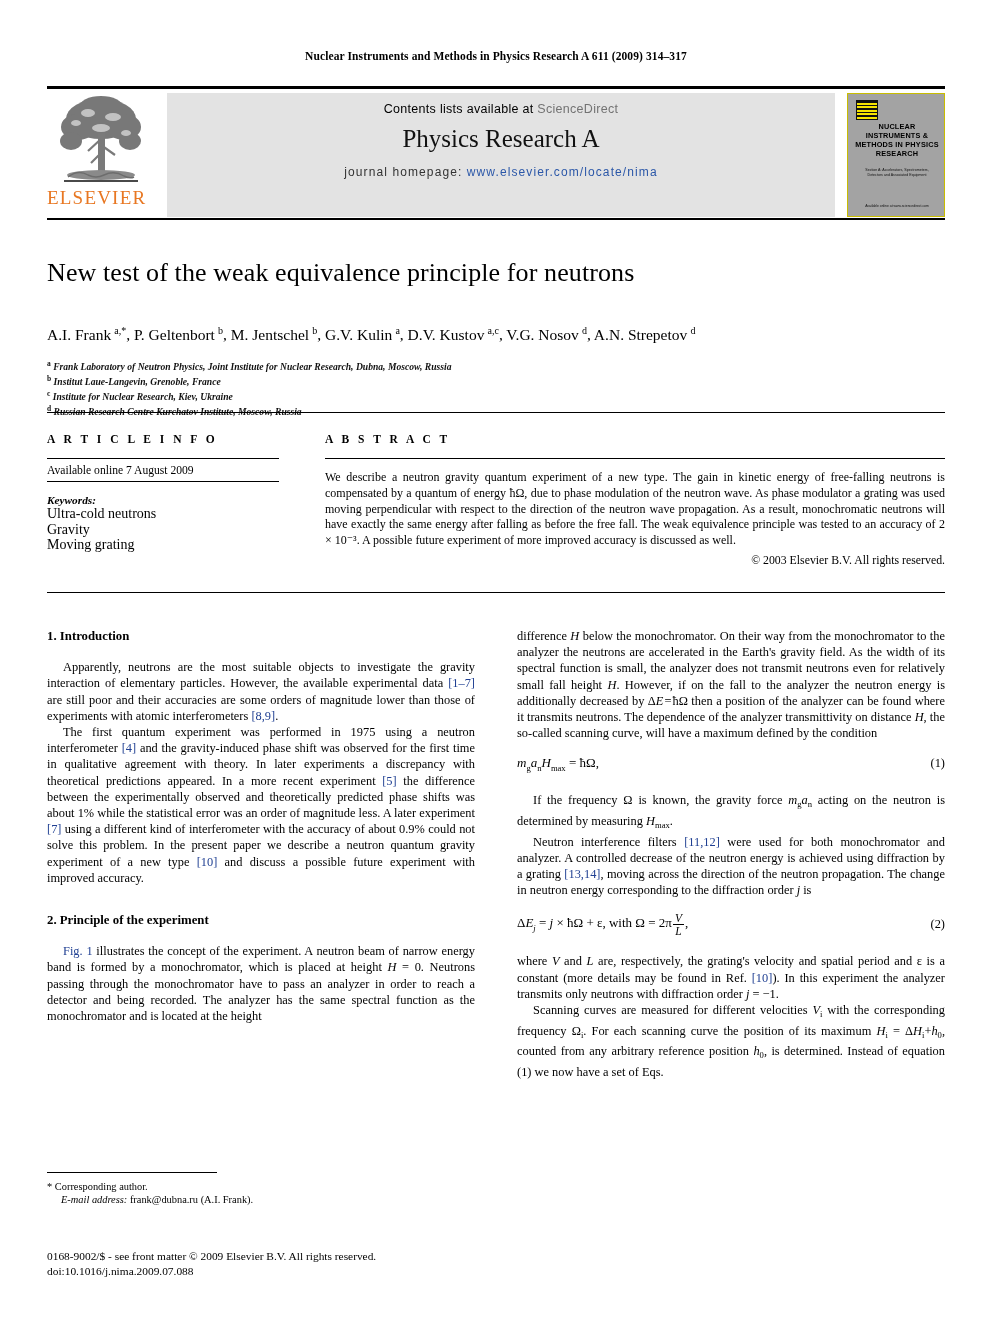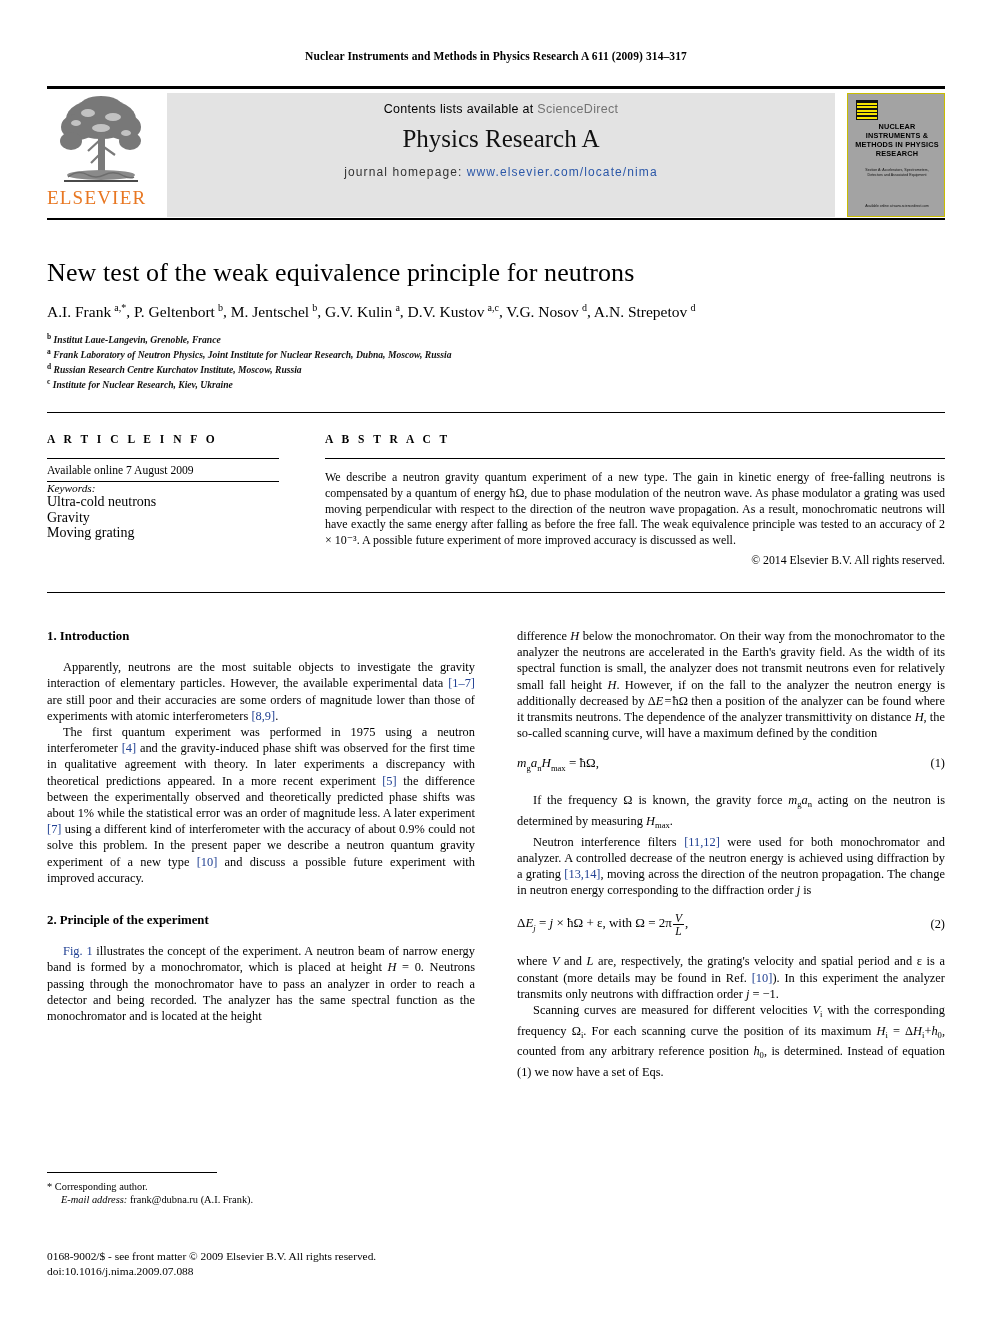--- a/index.html
+++ b/index.html
@@ -151,22 +151,22 @@
   .title-block { position: absolute; left: 47px; top: 258px; width: 898px; }
   .paper-title {
     font-size: 26px;
     font-weight: normal;
     margin: 0;
     line-height: 30px;
     letter-spacing: .1px;
   }
   .authors {
     font-size: 15.5px;
-    margin-top: 10px;
-    line-height: 20px;
+    margin-top: 28px;
+    line-height: 29px;
   }
   .authors sup { font-size: 10px; }
   .affils { margin-top: 9px; }
   .affil {
     font-size: 9.6px;
     font-style: italic;
     font-weight: bold;
     line-height: 11.6px;
     color: #111;
   }
@@ -200,21 +200,22 @@
     margin-top: 13px;
   }
   .avail-online {
     font-size: 11.6px;
     padding: 5px 0 4px 0;
     border-bottom: 1px solid #000;
   }
   .kw-head {
     font-size: 11.3px;
     font-style: italic;
-    font-weight: normal;
+    font-weight: bold;
+    margin-top: 12px;
   }
   .kw {
     font-size: 14px;
     line-height: 15.5px;
   }
   .abstract-body {
     font-size: 12px;
     line-height: 15.8px;
     text-align: justify;
     margin-top: 11px;
@@ -358,44 +359,44 @@
     </div>
   </div>
   <div class="masthead-rule"></div>
 
   <div class="title-block">
     <h1 class="paper-title">New test of the weak equivalence principle for neutrons</h1>
     <div class="authors">
       A.I. Frank <sup>a,</sup><sup>*</sup>, P. Geltenbort <sup>b</sup>, M. Jentschel <sup>b</sup>, G.V. Kulin <sup>a</sup>, D.V. Kustov <sup>a,c</sup>, V.G. Nosov <sup>d</sup>, A.N. Strepetov <sup>d</sup>
     </div>
     <div class="affils">
+      <div class="affil"><sup>a</sup> <span>Frank Laboratory of Neutron Physics, Joint Institute for Nuclear Research, Dubna, Moscow, Russia</span></div>
       <div class="affil"><sup>b</sup> <span>Institut Laue-Langevin, Grenoble, France</span></div>
-      <div class="affil"><sup>a</sup> <span>Frank Laboratory of Neutron Physics, Joint Institute for Nuclear Research, Dubna, Moscow, Russia</span></div>
+      <div class="affil"><sup>c</sup> <span>Institute for Nuclear Research, Kiev, Ukraine</span></div>
       <div class="affil"><sup>d</sup> <span>Russian Research Centre Kurchatov Institute, Moscow, Russia</span></div>
-      <div class="affil"><sup>c</sup> <span>Institute for Nuclear Research, Kiev, Ukraine</span></div>
     </div>
   </div>
 
   <div class="info-rule-top"></div>
 
   <div class="article-info">
     <div class="sect-head">A R T I C L E   I N F O</div>
     <div class="thin-rule"></div>
     <div class="avail-online">Available online 7 August 2009</div>
     <div class="kw-head">Keywords:</div>
     <div class="kw">Ultra-cold neutrons</div>
     <div class="kw">Gravity</div>
     <div class="kw">Moving grating</div>
   </div>
 
   <div class="abstract-col">
     <div class="sect-head">A B S T R A C T</div>
     <div class="thin-rule"></div>
     <div class="abstract-body">We describe a neutron gravity quantum experiment of a new type. The gain in kinetic energy of free-falling neutrons is compensated by a quantum of energy ħΩ, due to phase modulation of the neutron wave. As phase modulator a grating was used moving perpendicular with respect to the direction of the neutron wave propagation. As a result, monochromatic neutrons will have exactly the same energy after falling as before the free fall. The weak equivalence principle was tested to an accuracy of 2 × 10⁻³. A possible future experiment of more improved accuracy is discussed as well.</div>
-    <div class="copyright-line">© 2014 Elsevier B.V. All rights reserved.</div>
+    <div class="copyright-line">© 2003 Elsevier B.V. All rights reserved.</div>
   </div>
 
   <div class="info-rule-bottom"></div>
 
   <div class="col col-left">
     <div class="body-head">1. Introduction</div>
 
     <p class="para">Apparently, neutrons are the most suitable objects to investigate the gravity interaction of elementary particles. However, the available experimental data <span class="ref">[1–7]</span> are still poor and their accuracies are some orders of magnitude lower than those of experiments with atomic interferometers <span class="ref">[8,9]</span>.</p>
 
     <p class="para">The first quantum experiment was performed in 1975 using a neutron interferometer <span class="ref">[4]</span> and the gravity-induced phase shift was observed for the first time in qualitative agreement with theory. In later experiments a discrepancy with theoretical predictions appeared. In a more recent experiment <span class="ref">[5]</span> the difference between the experimentally observed and theoretically predicted phase shifts was about 1% while the statistical error was an order of magnitude less. A later experiment <span class="ref">[7]</span> using a different kind of interferometer with the accuracy of about 0.9% could not solve this problem. In the present paper we describe a neutron quantum gravity experiment of a new type <span class="ref">[10]</span> and discuss a possible future experiment with improved accuracy.</p>

